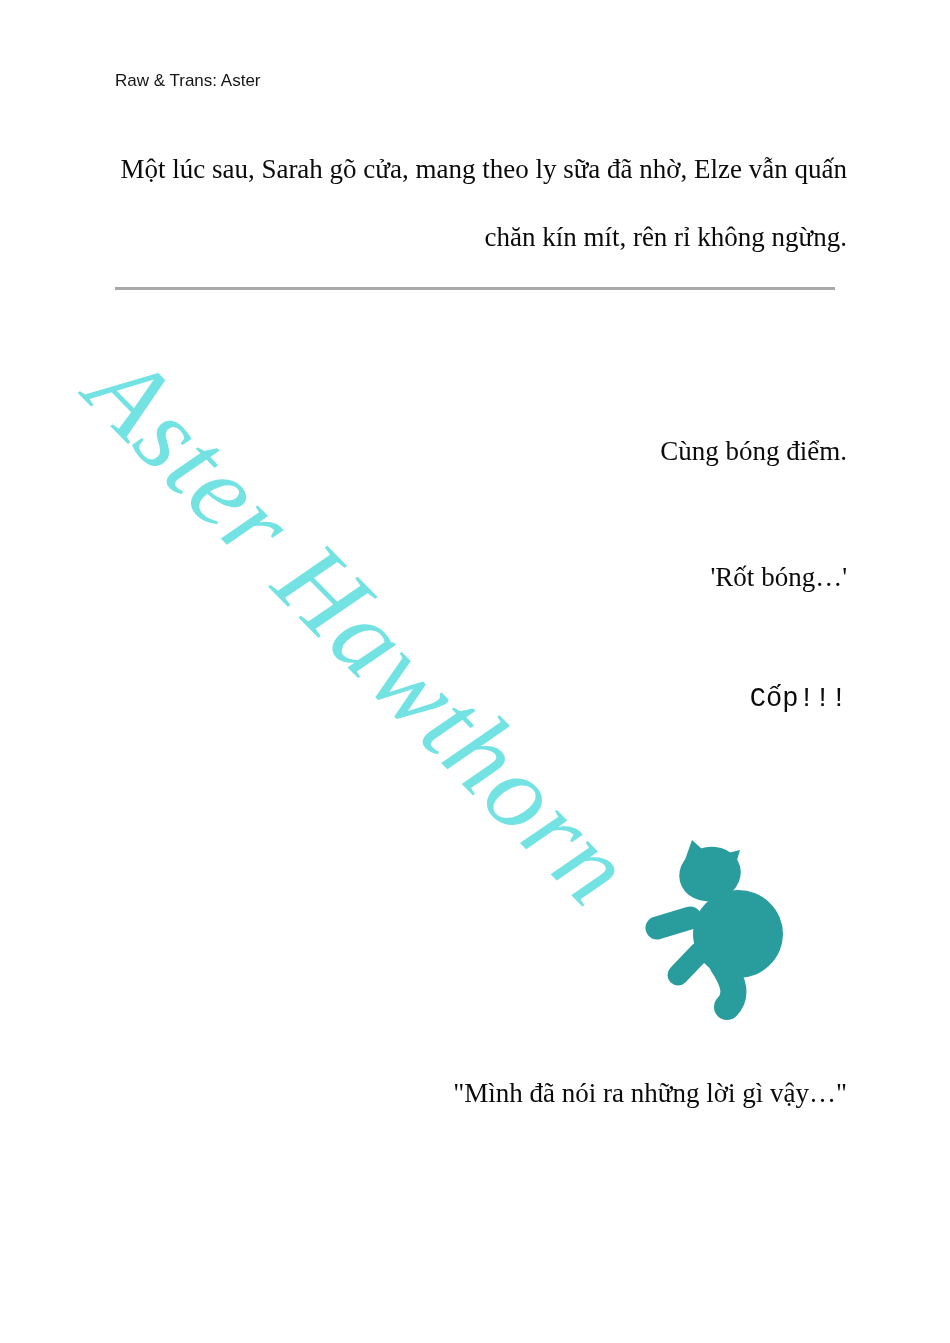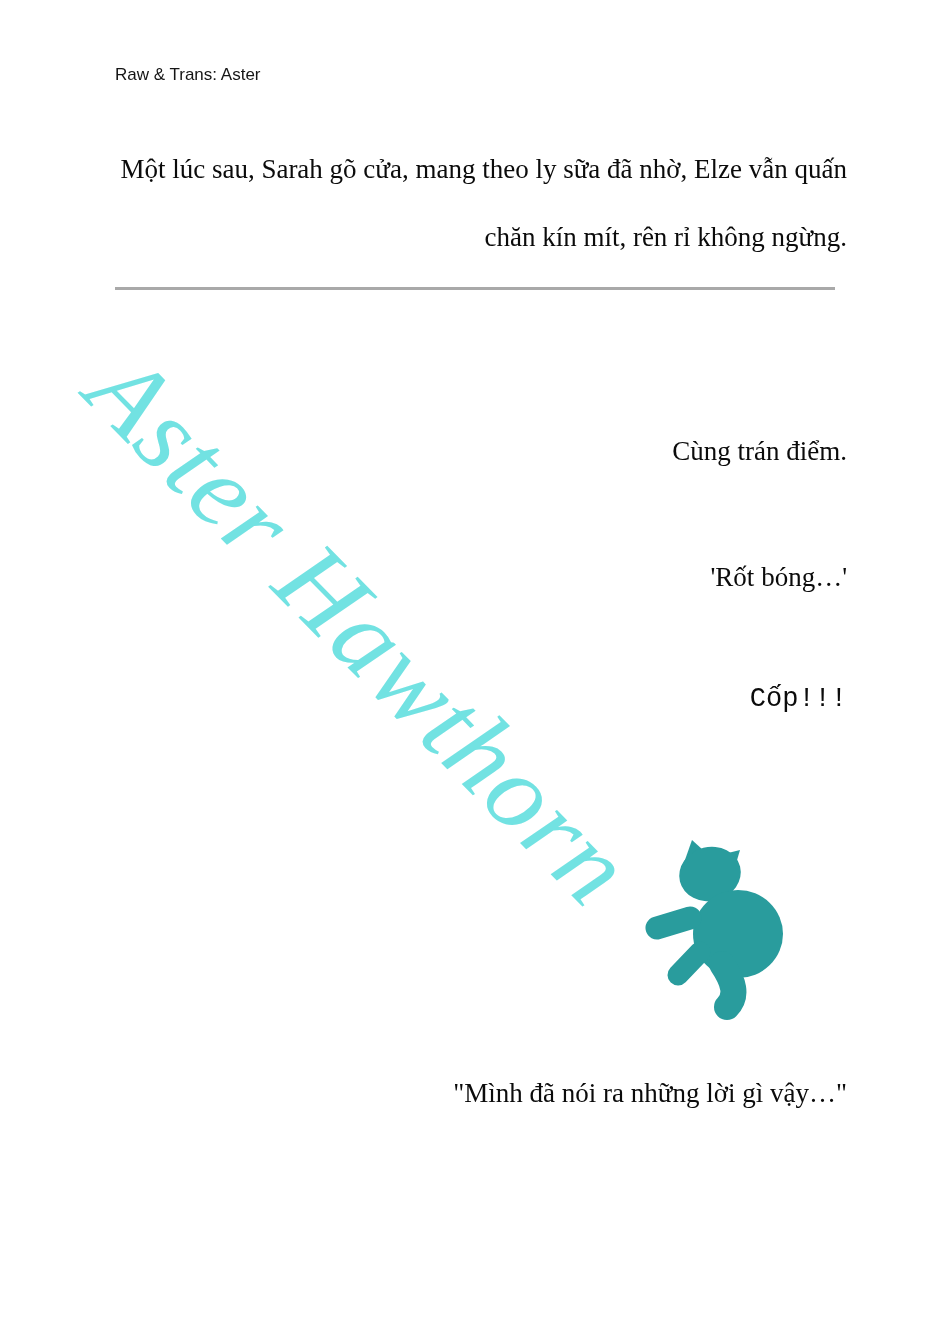--- a/index.html
+++ b/index.html
@@ -7,21 +7,21 @@
     position:relative;
     width:950px;
     height:1343px;
     background:#ffffff;
     overflow:hidden;
     font-family:"Liberation Serif","DejaVu Serif",serif;
     color:#0b0b0b;
   }
   .credit{
     position:absolute;
-    left:115px; top:65px;
+    left:115px; top:71px;
     font-family:"Liberation Sans","DejaVu Sans",sans-serif;
     font-size:17px;
     color:#151515;
     z-index:3;
   }
   .para{
     position:absolute;
     left:115px;
     width:732px;
     font-size:27px;
@@ -83,21 +83,21 @@
         <line x1="70" y1="122" x2="48" y2="145" stroke-width="21" stroke-linecap="round"></line>
         <path d="M 92,134 C 104,152 108,166 97,177" fill="none" stroke-width="26" stroke-linecap="round"></path>
       </g>
     </svg>
   </div>
 
   <p class="para" id="p-intro">Một lúc sau, Sarah gõ cửa, mang theo ly sữa đã nhờ, Elze vẫn quấn chăn kín mít, rên rỉ không ngừng.</p>
 
   <div class="divider"></div>
 
-  <p class="para" id="p-time">Cùng trán điểm.</p>
+  <p class="para" id="p-time">Cùng bóng điểm.</p>
 
   <p class="para" id="p-thought">'Rốt bóng…'</p>
 
   <p class="para" id="p-thud">Cốp!!!</p>
 
 
   <p class="para" id="p-quote">"Mình đã nói ra những lời gì vậy…"</p>
 
 </div>
 

